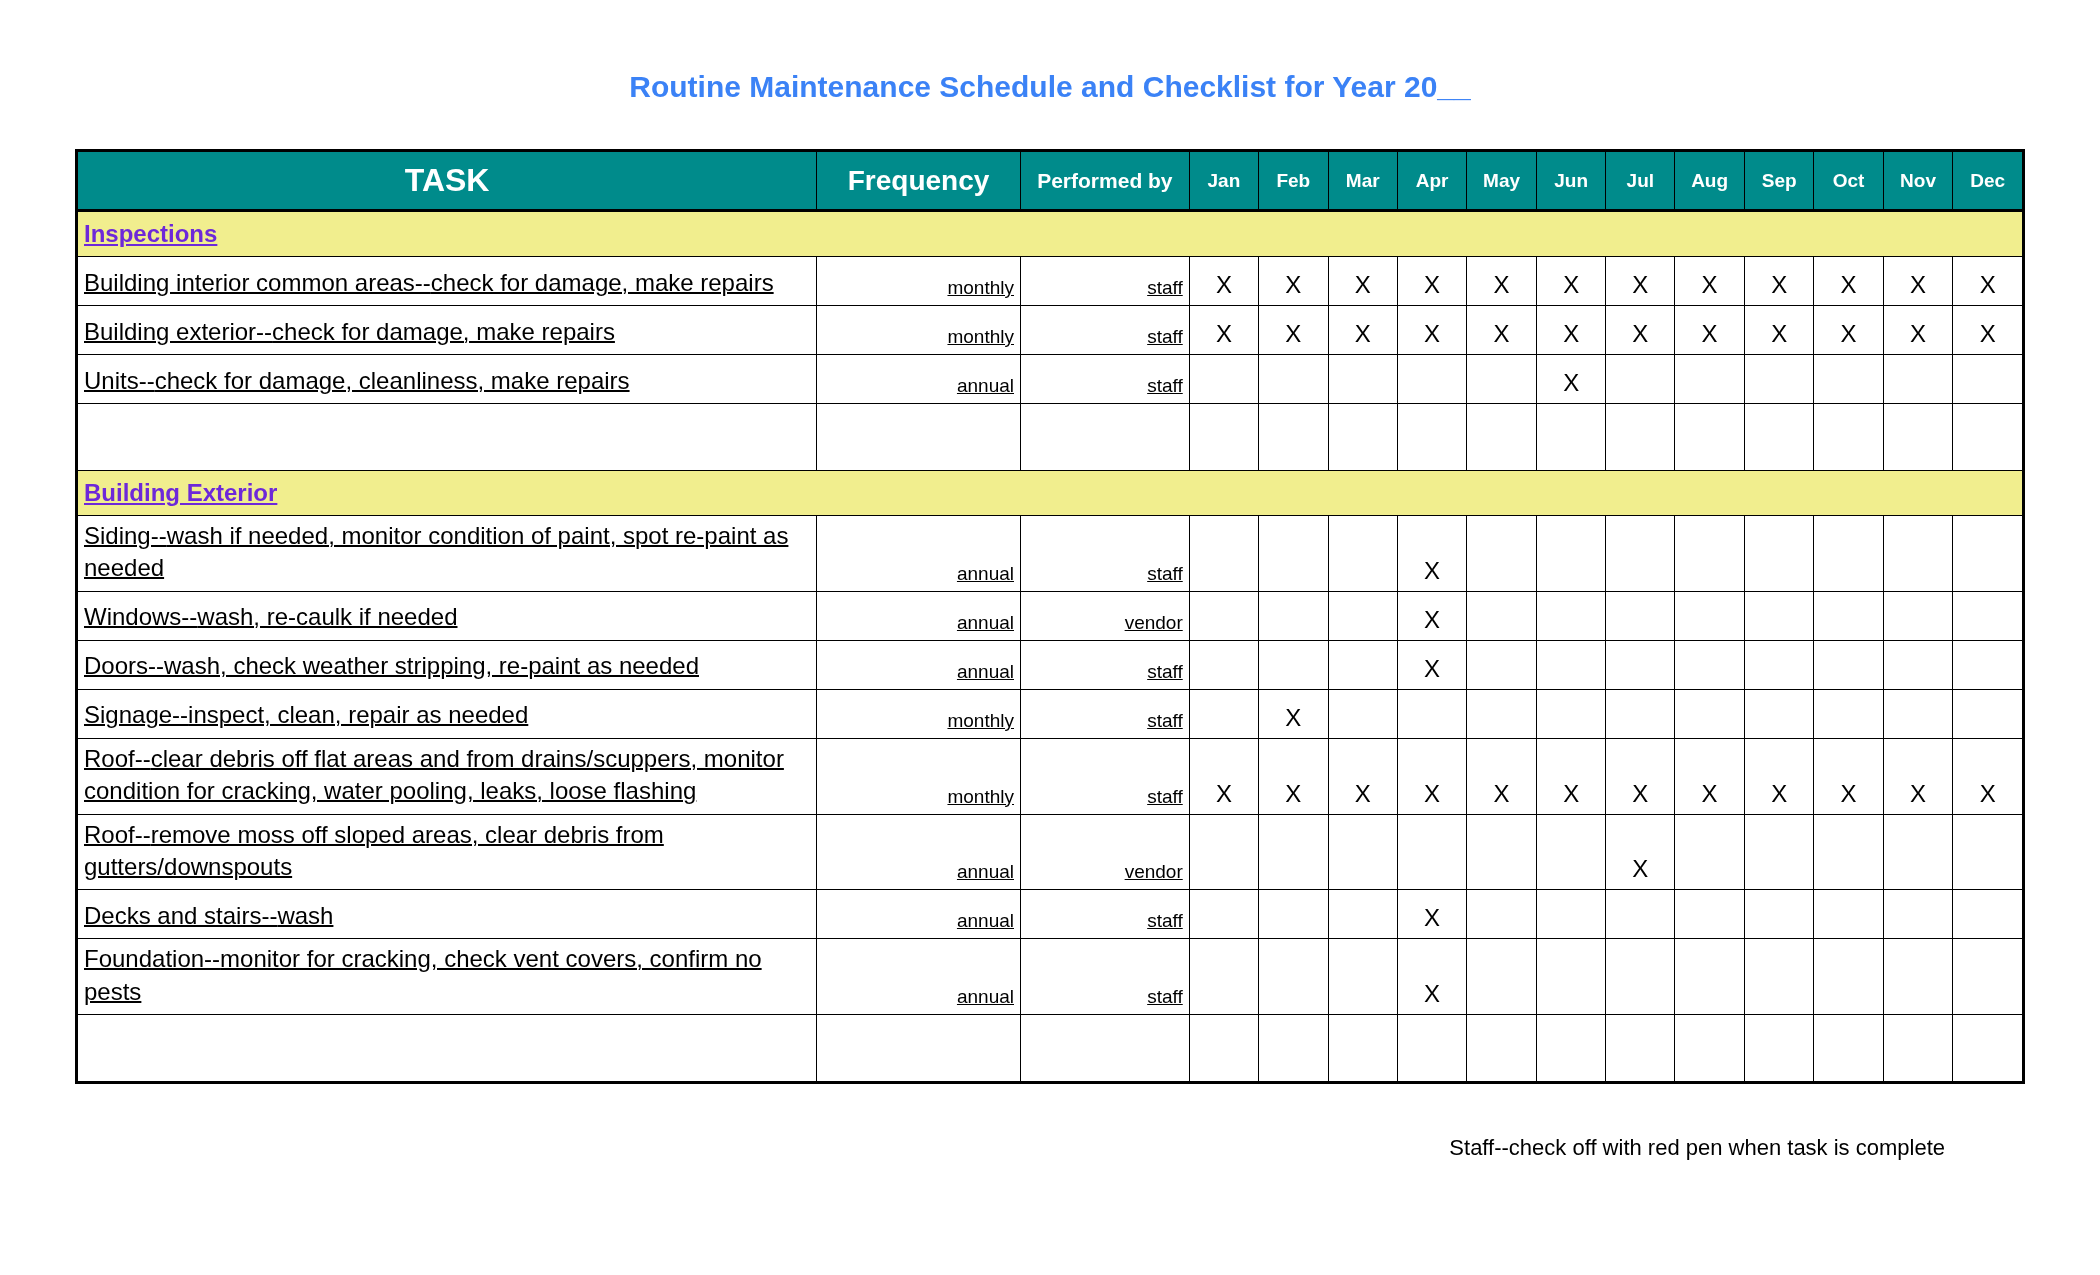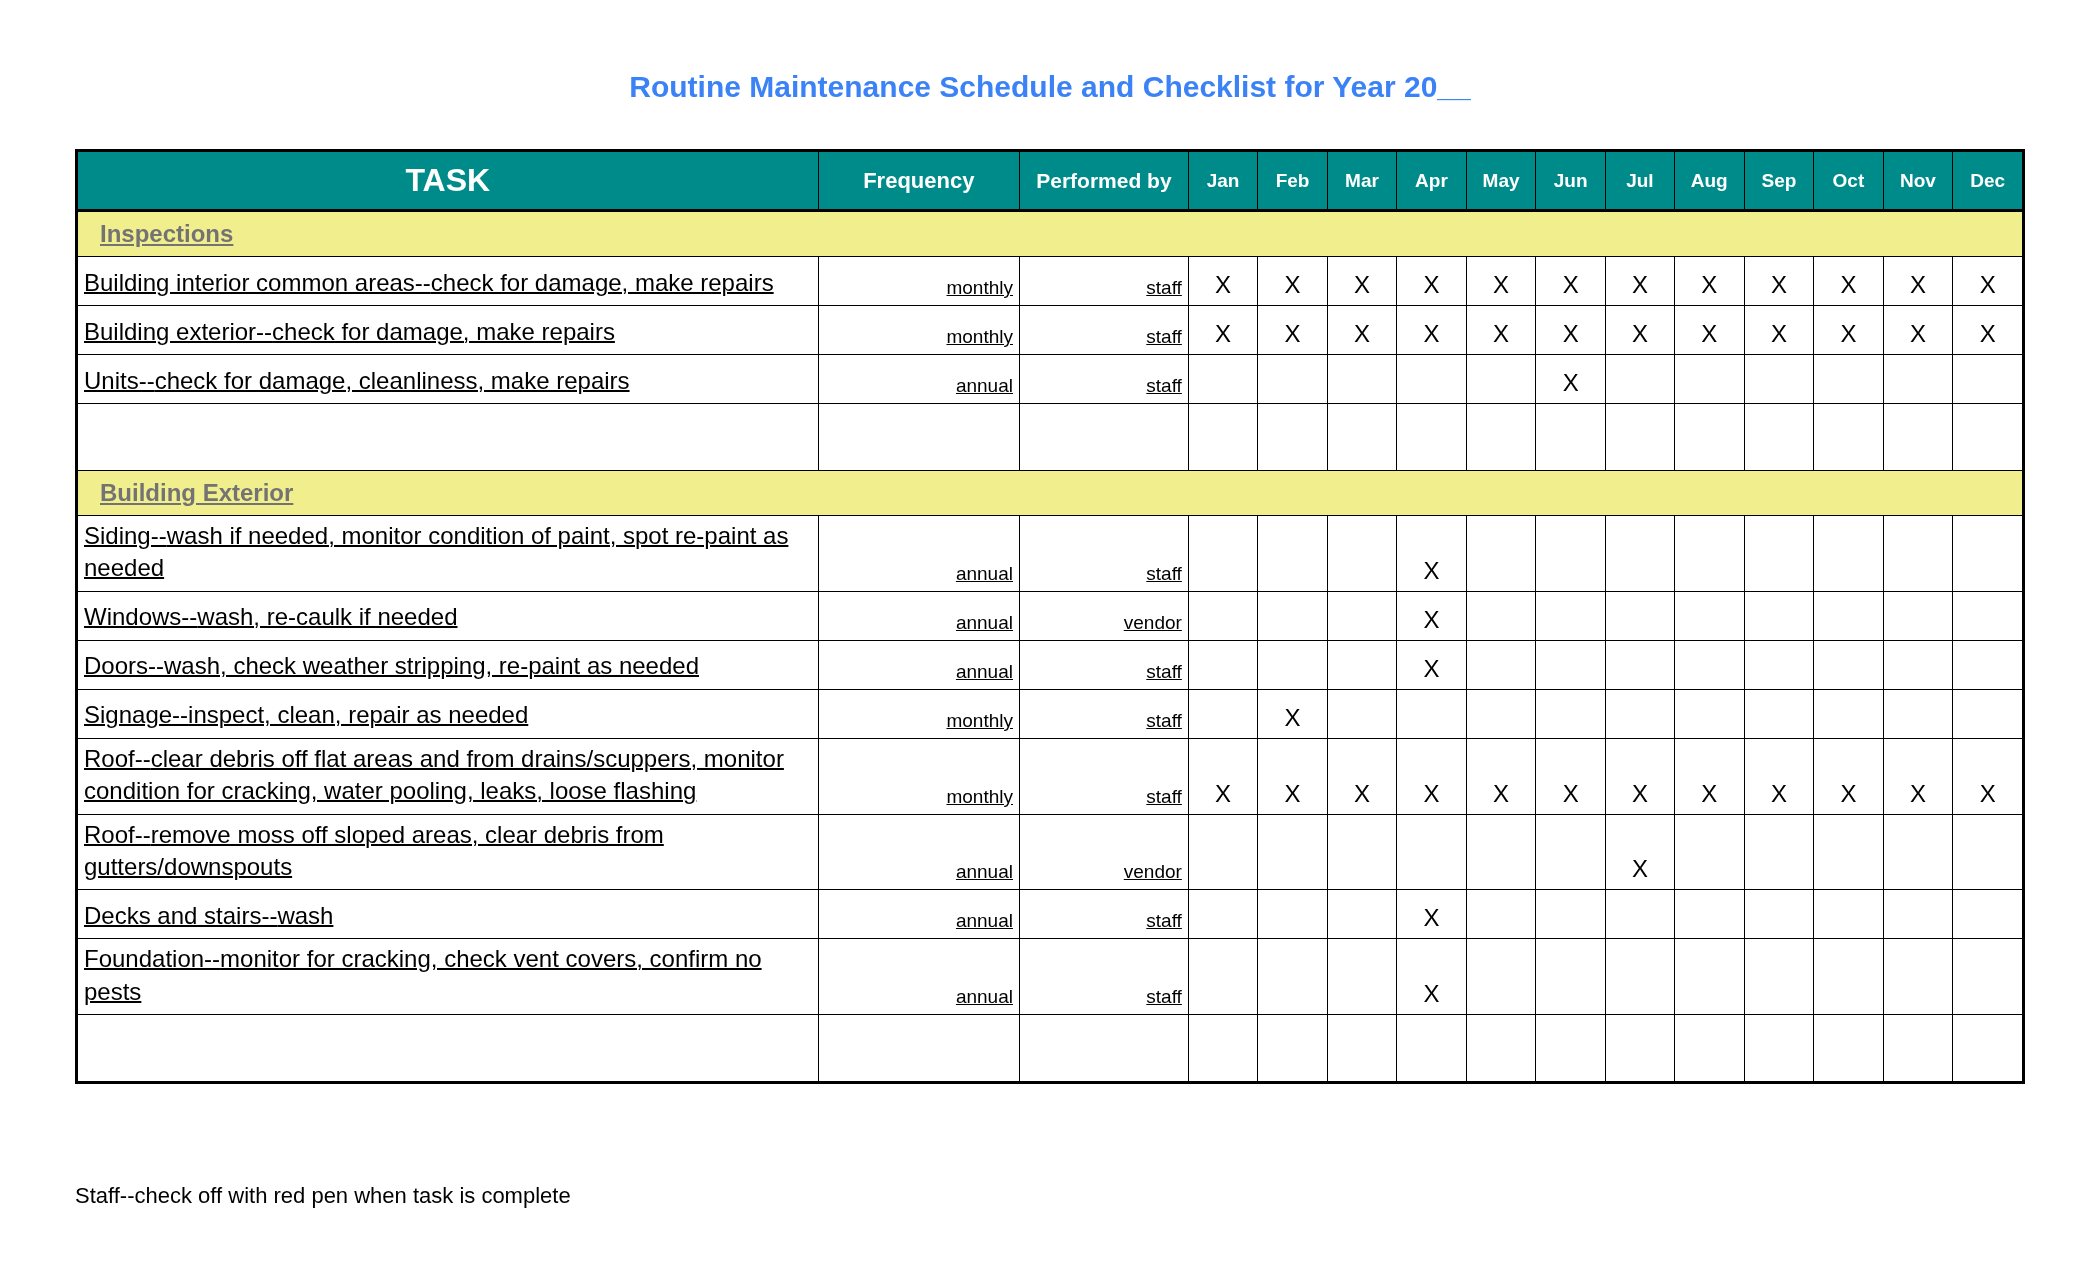--- a/index.html
+++ b/index.html
@@ -37,37 +37,37 @@
     vertical-align: middle;
     padding: 10px 4px;
     border-bottom: 3px solid #000 !important;
   }
   thead th.col-task {
     width: 780px;
     font-size: 32px;
   }
   thead th.col-freq {
     width: 200px;
-    font-size: 22px;
+    font-size: 28px;
   }
   thead th.col-perf {
     width: 165px;
     font-size: 21px;
   }
   thead th.col-month {
     width: 63px;
     font-size: 19px;
   }
   tbody tr.section td {
     background: #f1ee8e;
     font-size: 24px;
     font-weight: bold;
     text-decoration: underline;
-    padding: 8px 22px;
-    color: #737373;
+    padding: 8px 6px;
+    color: #6d28d9;
     border-right: none;
   }
   tbody td.task-cell {
     font-size: 20px;
     padding: 4px 6px 6px 6px;
     vertical-align: bottom;
     text-decoration: underline;
     line-height: 1.35;
   }
   tbody td.task-cell .task-head {
@@ -93,22 +93,23 @@
   }
   tbody tr.blank td {
     height: 40px;
   }
   tbody tr.blank td.task-cell,
   tbody tr.blank td.freq-cell,
   tbody tr.blank td.perf-cell {
     text-decoration: none;
   }
   .footnote {
+    text-align: right;
     font-size: 22px;
-    padding: 99px 80px 0 0;
+    padding: 51px 80px 0 0;
     color: #000;
   }
 </style>
 </head>
 <body>
 
 <div class="page">
   <div class="title">Routine Maintenance Schedule and Checklist for Year 20__</div>
 
   <table class="sched">

